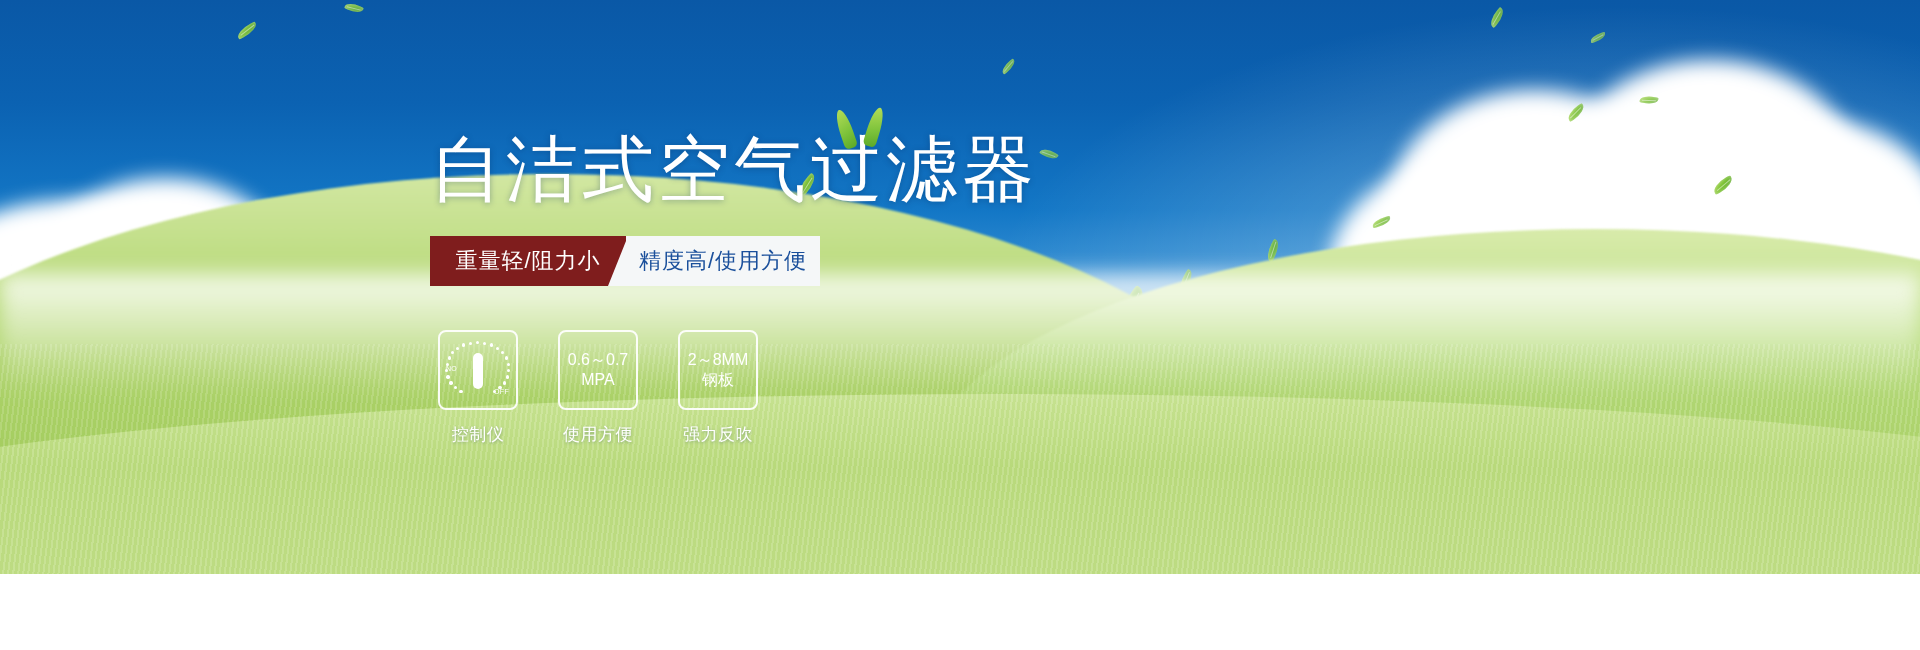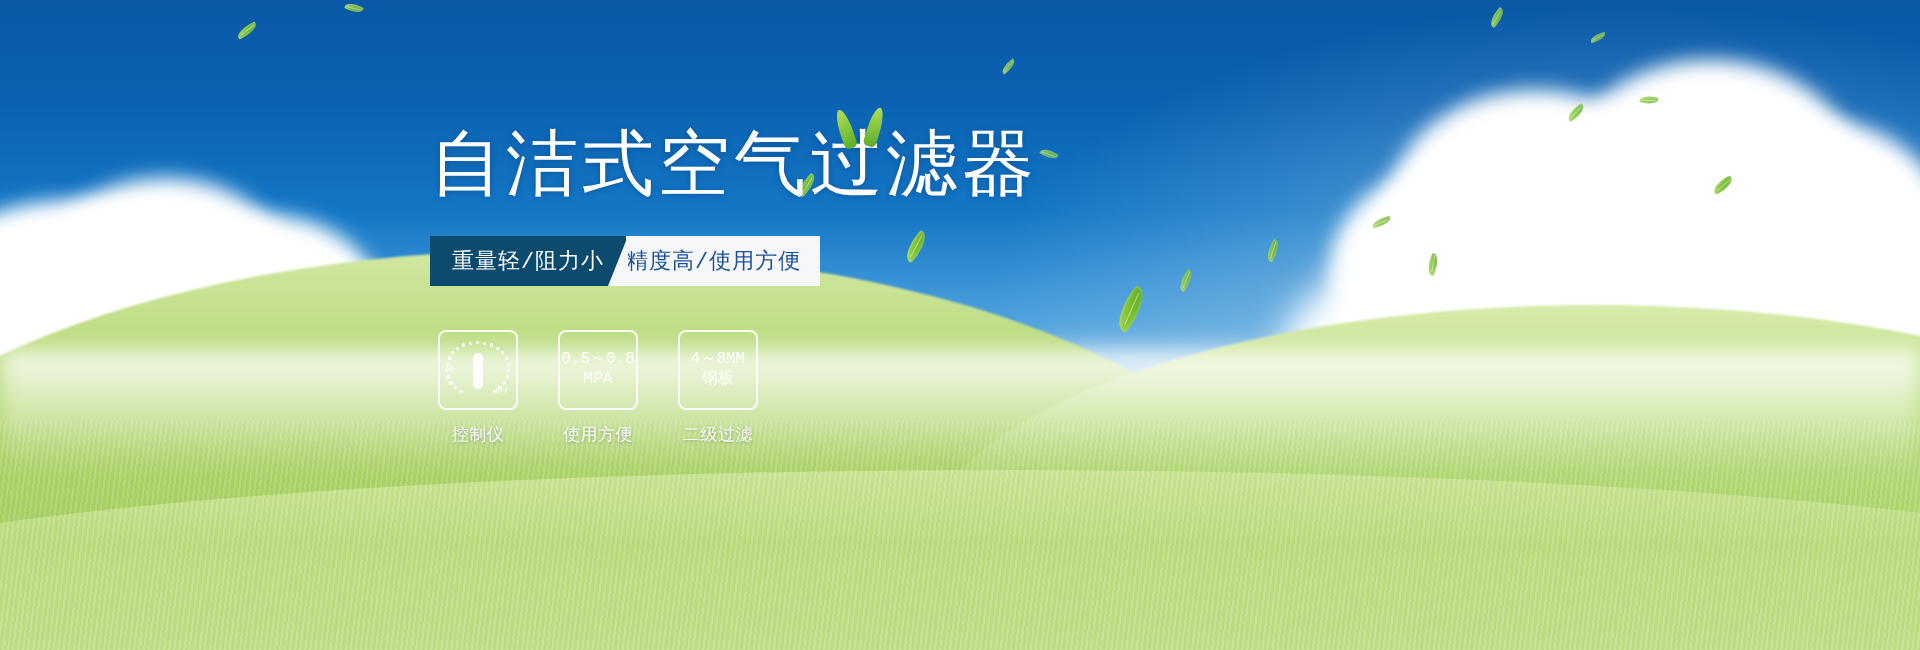--- a/index.html
+++ b/index.html
@@ -5,24 +5,23 @@
   * { margin:0; padding:0; box-sizing:border-box; }
   html, body {
     width:1920px; height:650px;
     overflow:hidden;
     font-family:"Liberation Sans", "DejaVu Sans", sans-serif;
   }
 
   
   #banner {
     position:relative;
-    width:1920px; height:650px;
+    width:1920px; height:574px;
     overflow:hidden;
     background:#0a5fa8;
-    font-family:Liberation Mono, monospace;
   }
 
   
   .sky {
     position:absolute; left:0; top:0; width:1920px; height:470px;
     background:
       linear-gradient(to bottom,
         #0a58a6 0%,
         #0b62b2 22%,
         #1377c6 45%,
@@ -123,31 +122,31 @@
 
   
   .tabs {
     position:absolute; left:430px; top:236px;
     width:390px; height:50px;
     display:flex;
   }
   .tab-dark {
     position:relative;
     width:196px; height:50px;
-    background:#0c4a6e;
+    background:#7f1d1d;
     color:#fff;
     display:flex; align-items:center; justify-content:center;
     font-size:22px; letter-spacing:1px;
   }
   .tab-light {
     position:relative;
     width:194px; height:50px;
     background:#f5f7f8;
     color:#1a4f9b;
-    display:flex; align-items:center; justify-content:flex-start;
+    display:flex; align-items:center; justify-content:center;
     font-size:22px; letter-spacing:1px;
   }
   .tab-light::before{
     content:""; position:absolute; left:-18px; top:0;
     width:0; height:0;
     border-style:solid;
     border-width:0 0 50px 20px;
     border-color:transparent transparent #f5f7f8 transparent;
   }
 
@@ -355,31 +354,31 @@
             <span class="needle"></span>
             <span class="lbl lbl-no">NO</span>
             <span class="lbl lbl-off">OFF</span>
           </div>
         </div>
         <div class="cap">控制仪</div>
       </div>
 
       <div class="feature">
         <div class="box">
-          <div class="txt">0.5～0.8
+          <div class="txt">0.6～0.7
 MPA</div>
         </div>
         <div class="cap">使用方便</div>
       </div>
 
 
       <div class="feature">
         <div class="box">
-          <div class="txt">4～8MM
+          <div class="txt">2～8MM
 钢板</div>
         </div>
-        <div class="cap">二级过滤</div>
+        <div class="cap">强力反吹</div>
       </div>
 
 
     </div>
   </div>
 </div>
 
 </body></html>

